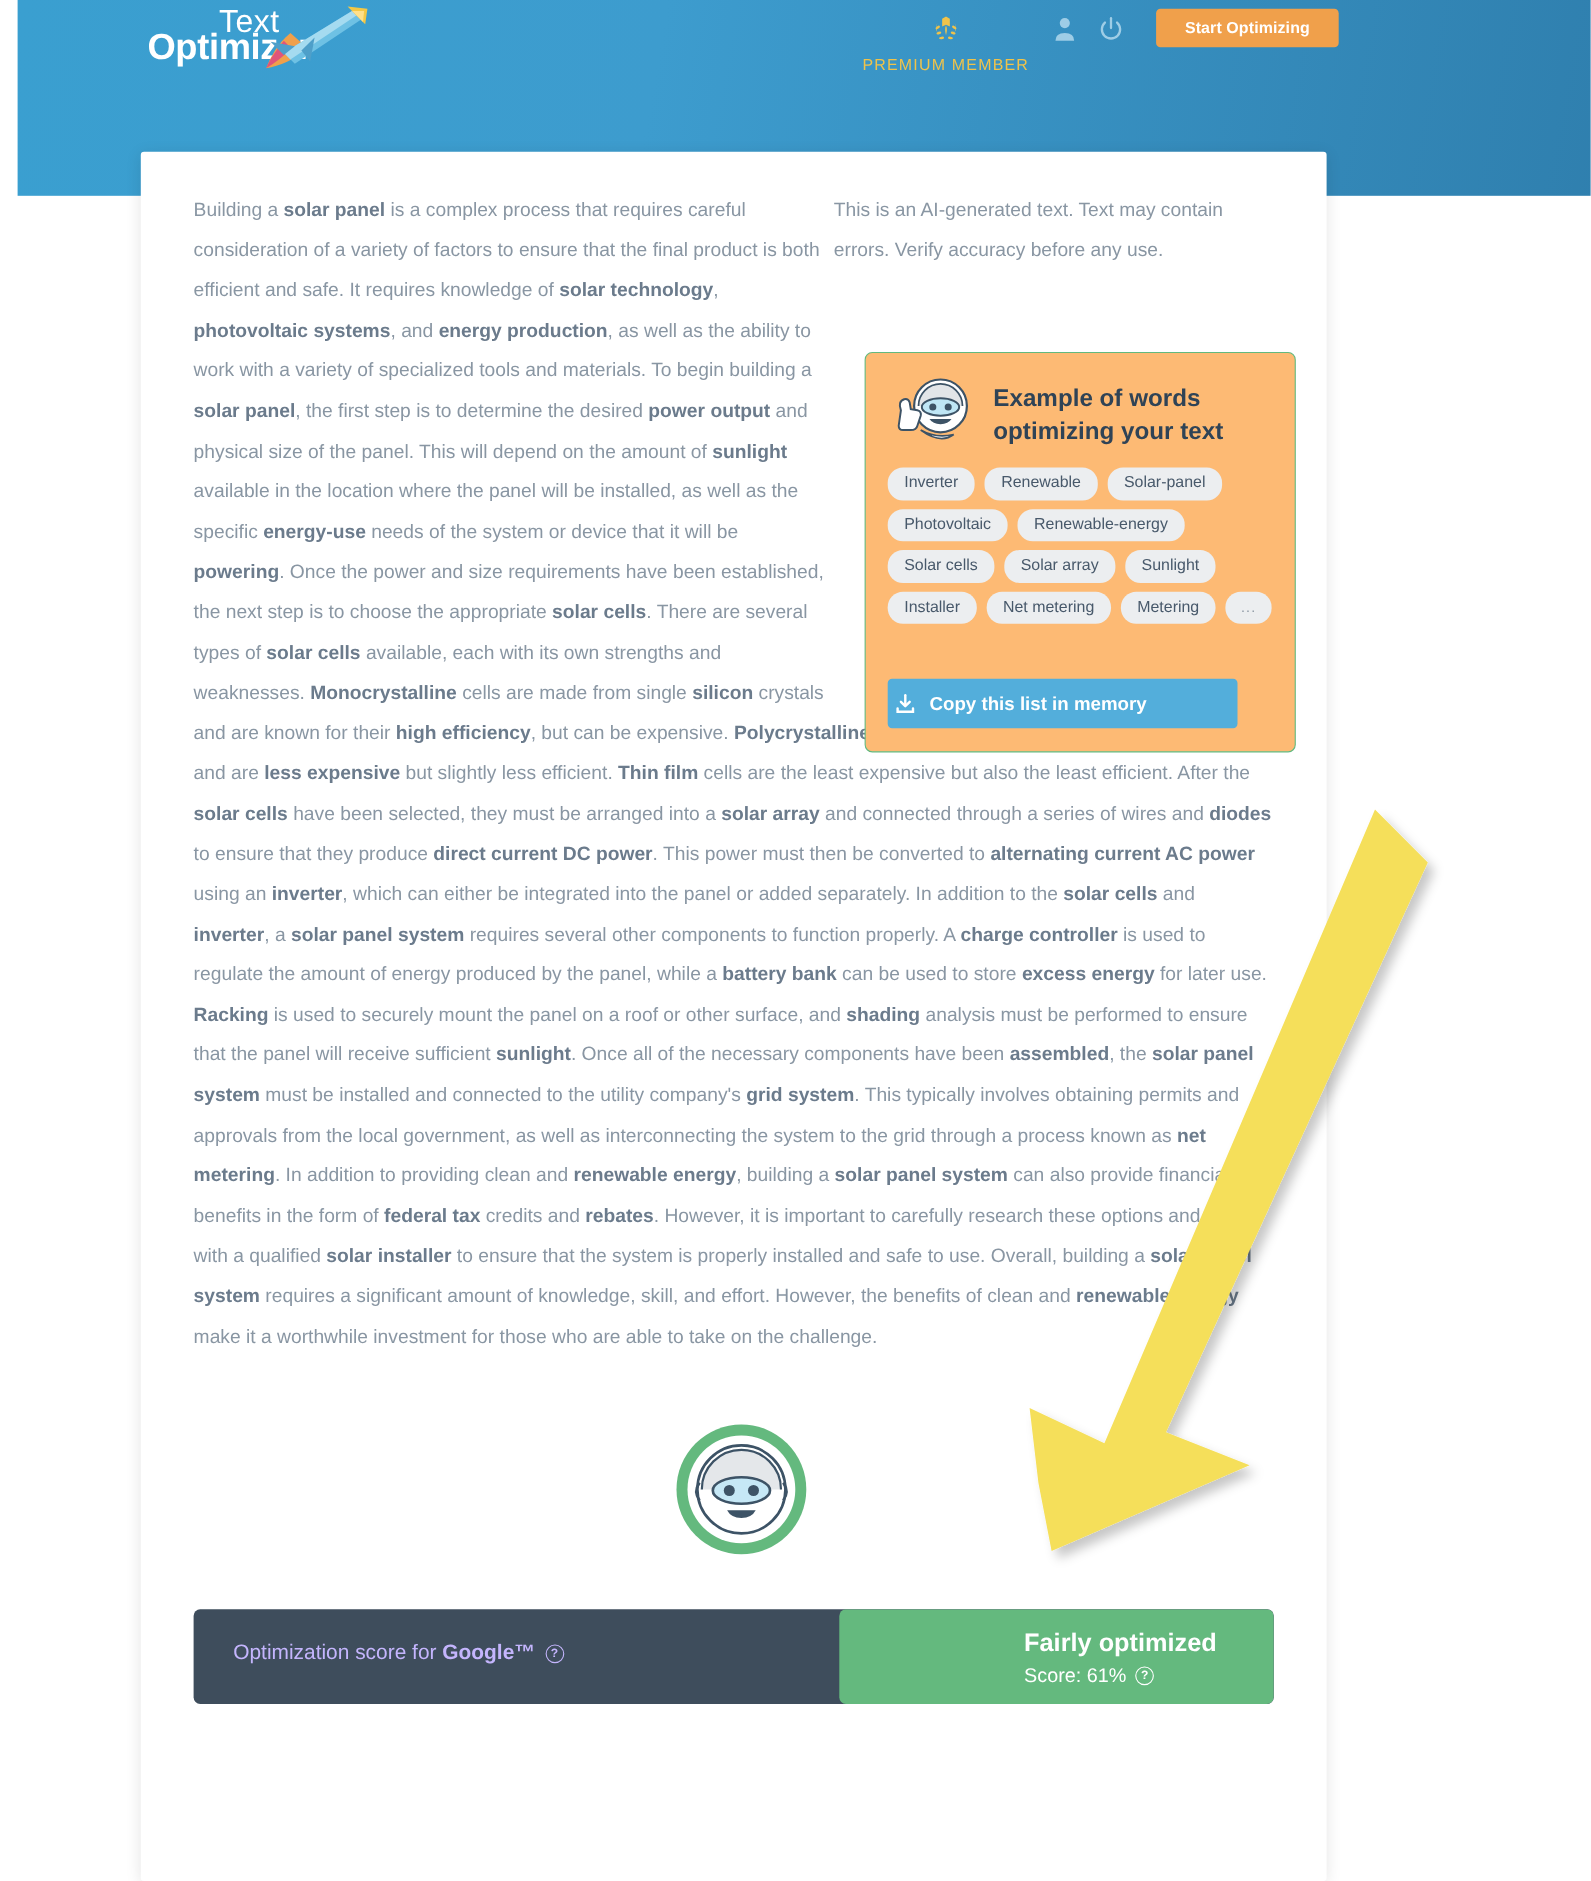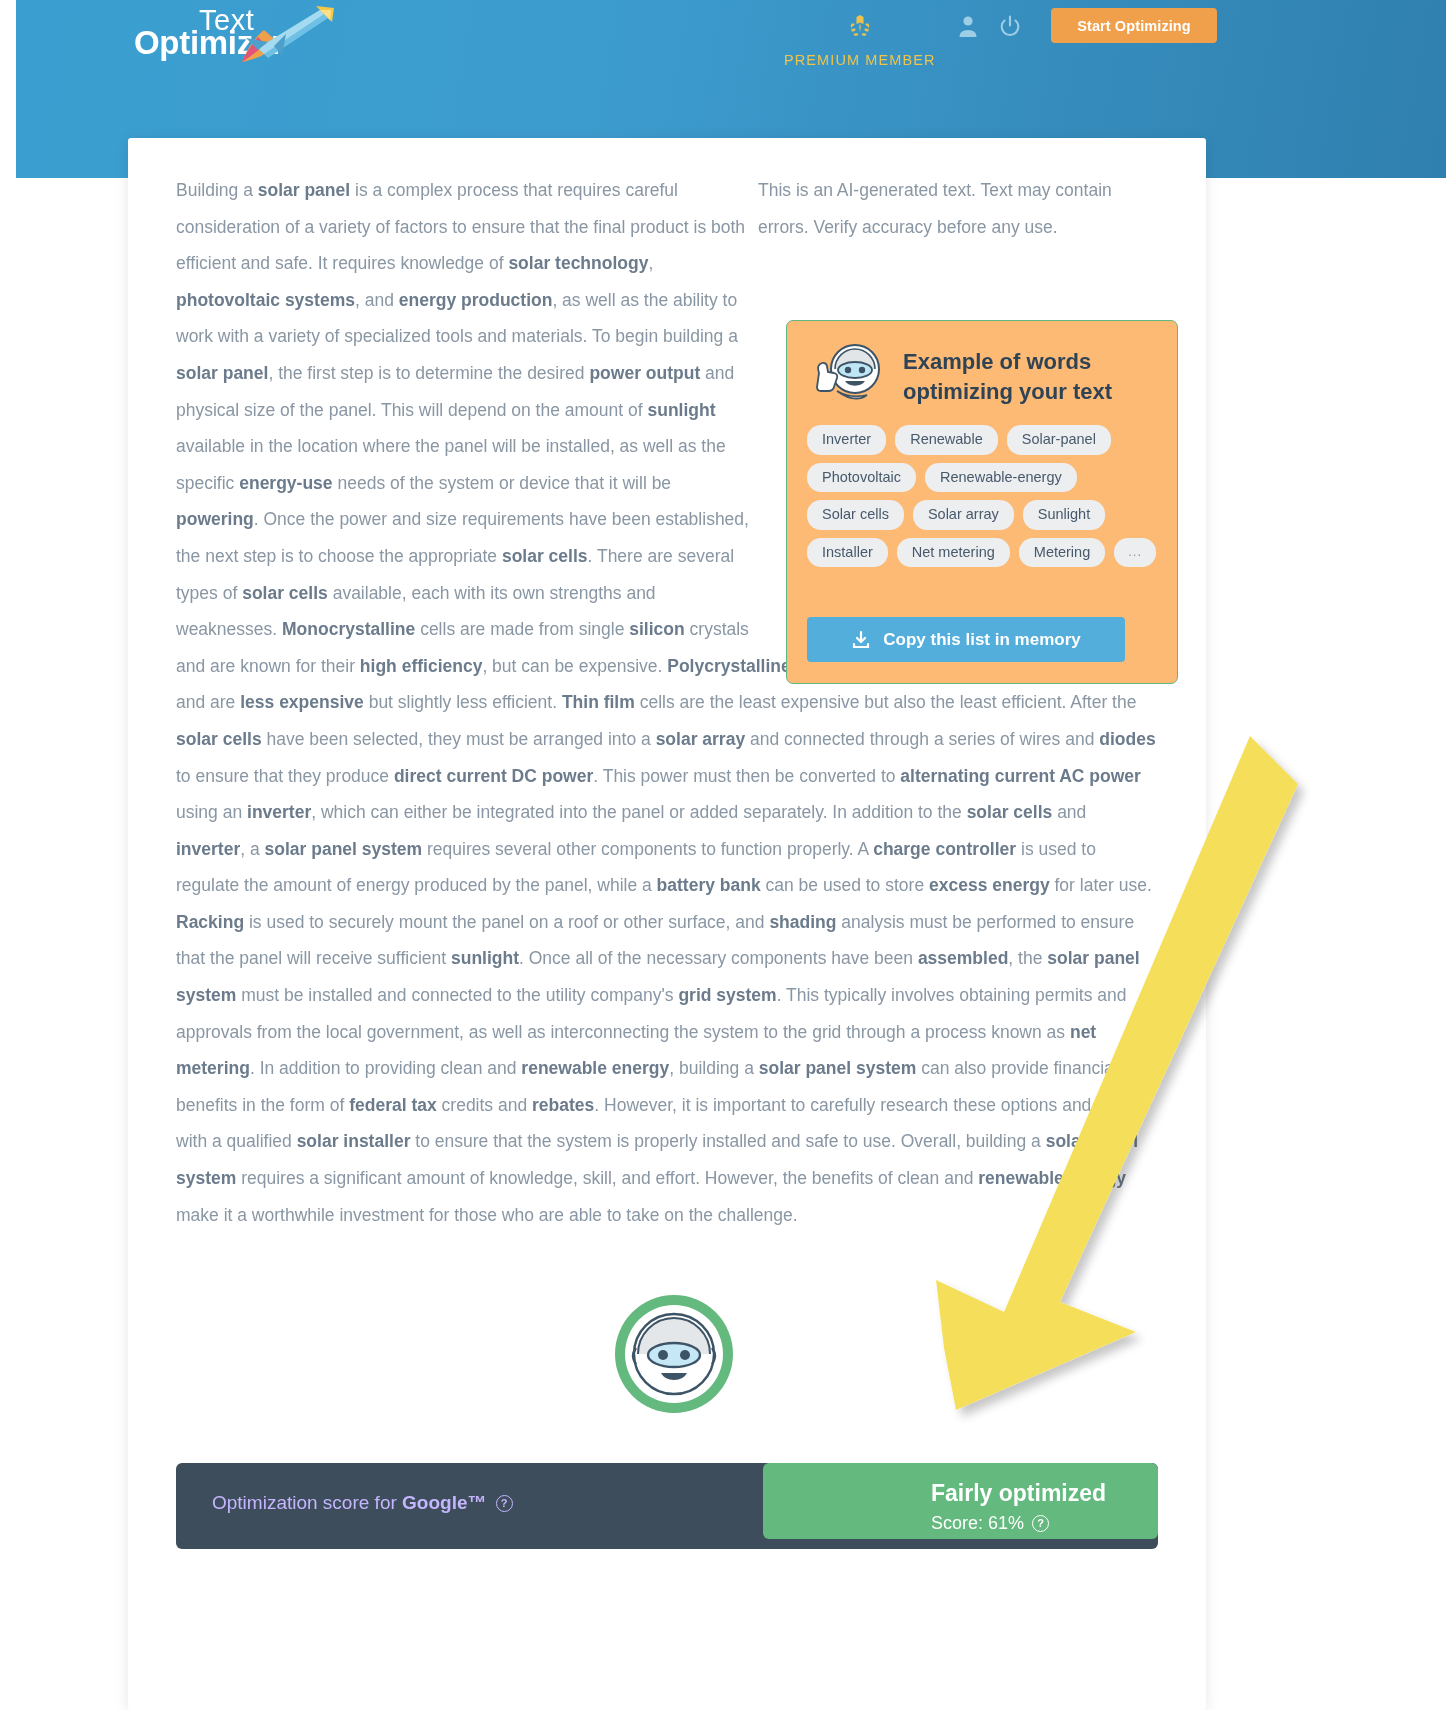--- a/index.html
+++ b/index.html
@@ -98,37 +98,37 @@
     background:#eceef0; border-radius:14px;
     padding:7px 15px 8px 15px;
     font-size:14.5px; color:#48596b; white-space:nowrap;
     cursor:pointer; line-height:1;
   }
   .tag.dots{ padding:7px 14px 8px 14px; color:#8d98a4; font-size:13px; letter-spacing:1px;}
   .copy-btn{
     position:absolute; left:20px; top:296px; width:318px; height:45px;
     background:#53aedb; border:0; border-radius:4px; color:#fff;
     font-size:17px; font-weight:bold; cursor:pointer;
-    display:flex; align-items:center; justify-content:center; gap:12px;
+    display:flex; align-items:center; justify-content:flex-start; gap:12px;
     font-family:"Liberation Sans",sans-serif;
   }
 
   
   .scorebar{
     position:absolute; left:48px; top:1325px;
     width:982px; height:86px; border-radius:6px;
     background:#3e4d5c; overflow:hidden;
   }
   .score-label{
     position:absolute; left:36px; top:29px;
     color:#c4b5fd; font-size:19px; display:flex; align-items:center; gap:9px;
   }
   .score-label b{ font-weight:bold;}
   .score-green{
-    position:absolute; right:0; top:0; width:395px; height:76px;
+    position:absolute; right:0; top:0; width:395px; height:86px;
     background:#64b97e; border-radius:6px;
   }
   .score-green .st{
     position:absolute; left:168px; top:17px;
     color:#fff; font-size:23px; font-weight:bold;
   }
   .score-green .ss{
     position:absolute; left:168px; top:50px;
     color:#fff; font-size:18px; display:flex; align-items:center; gap:8px;
   }

